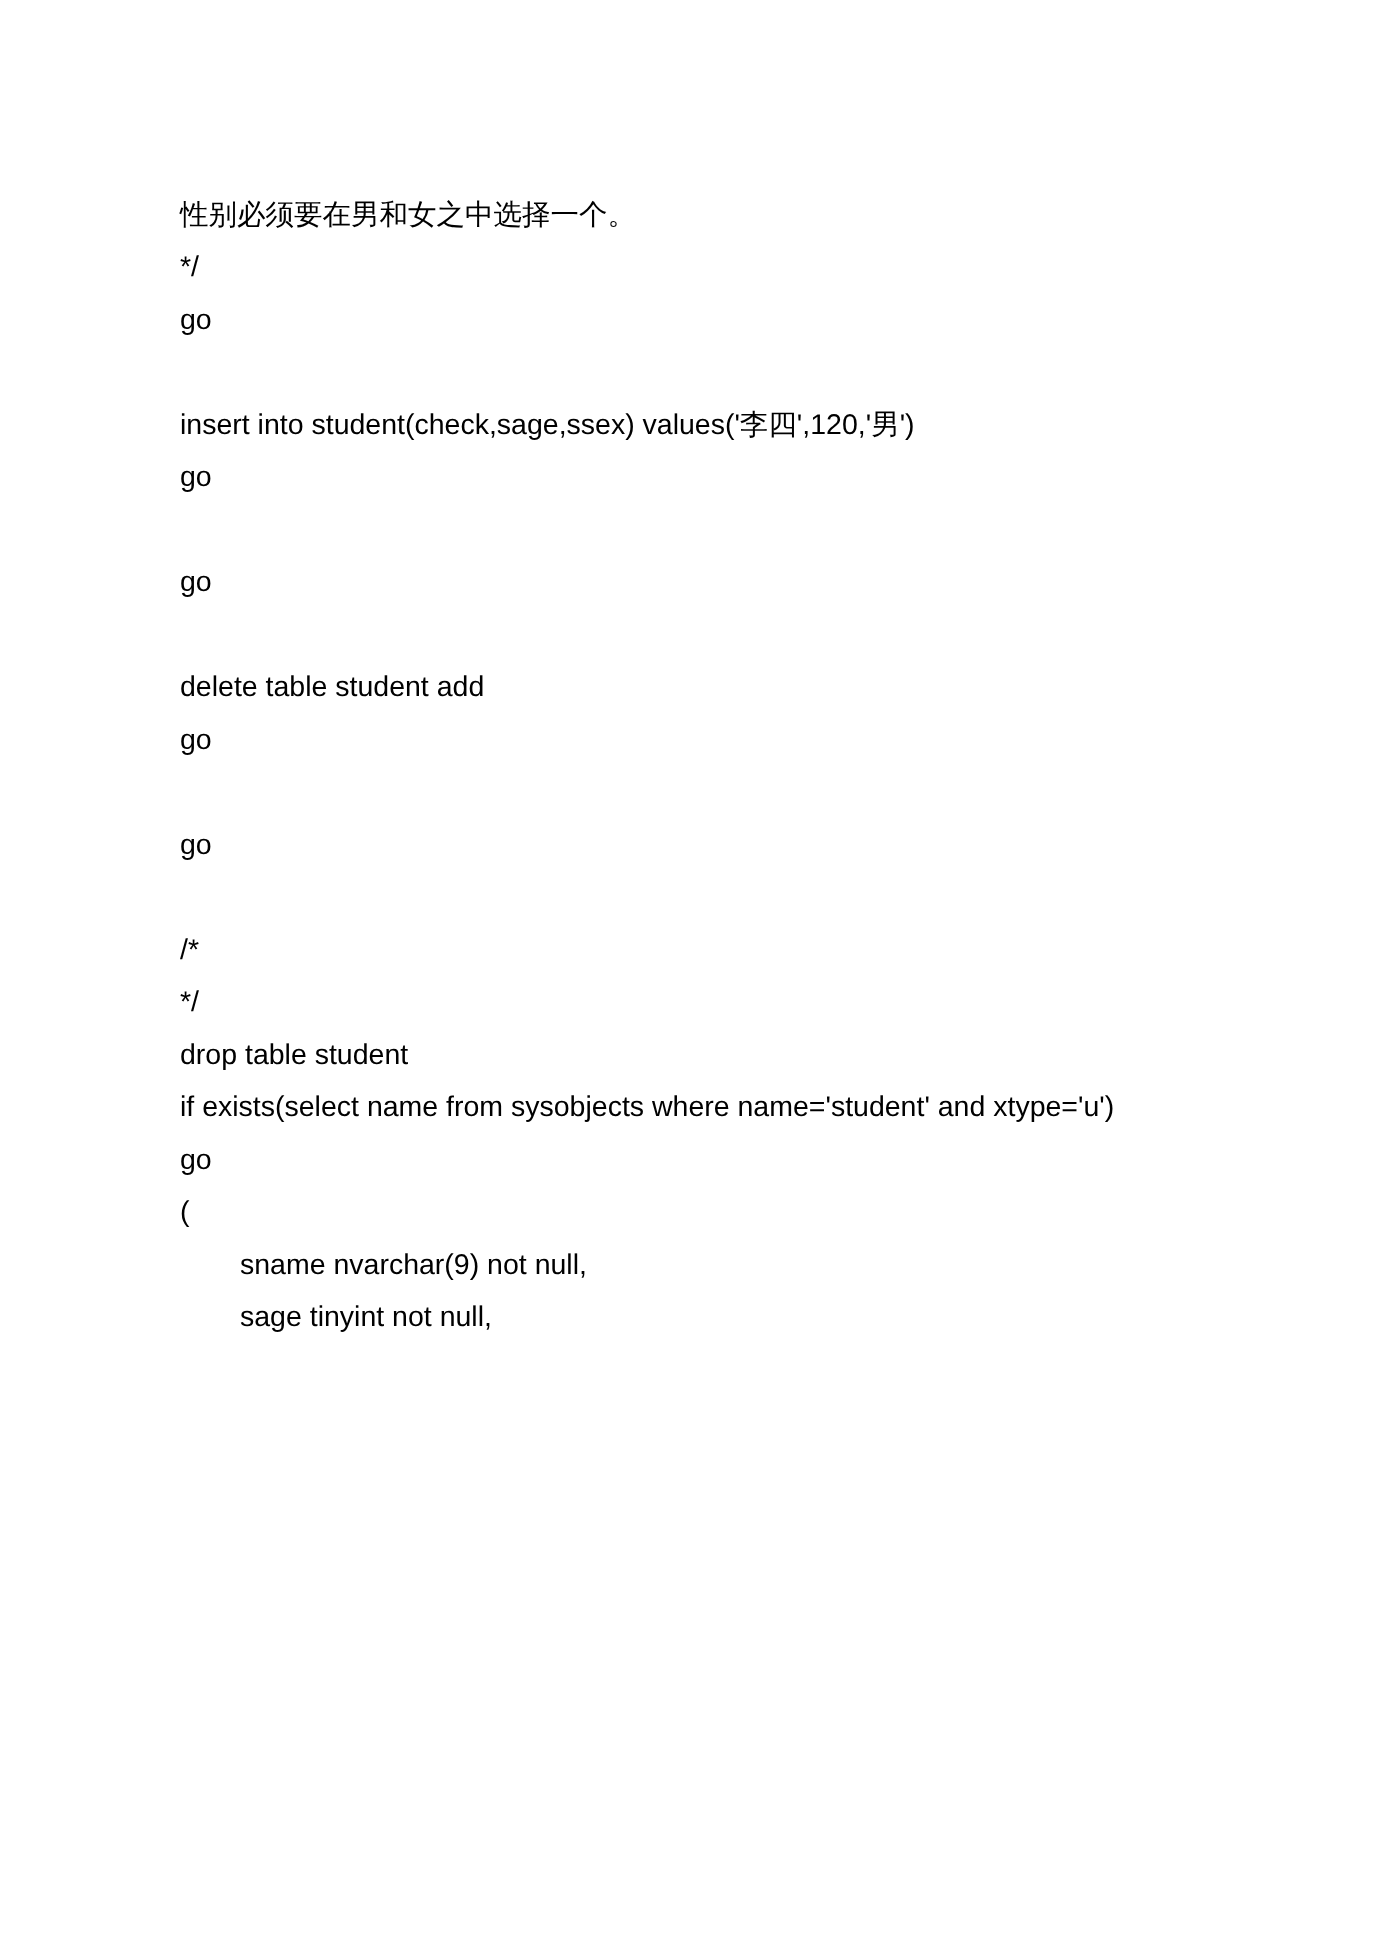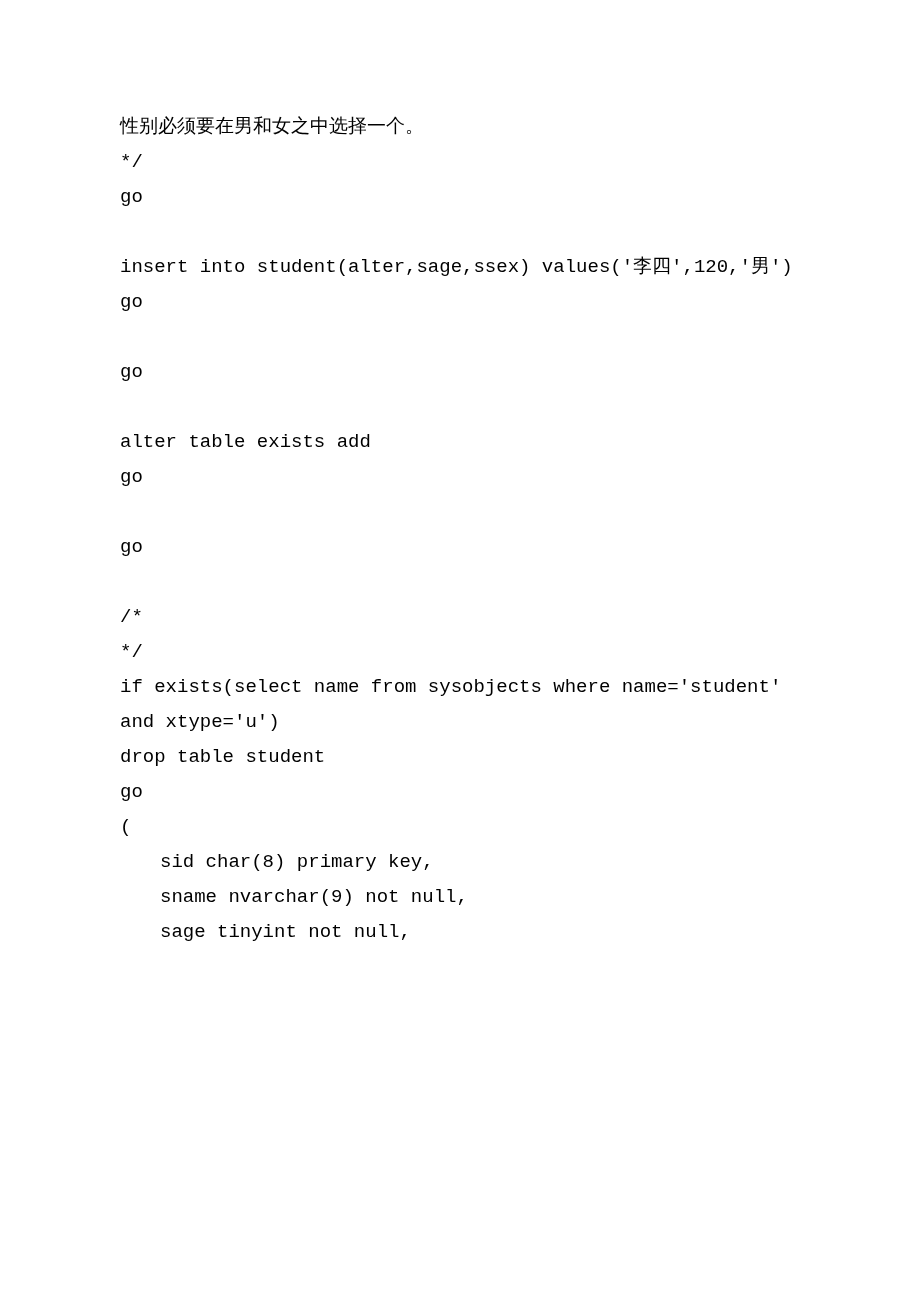--- a/index.html
+++ b/index.html
@@ -6,44 +6,43 @@
   body {
     background: #ffffff;
     width: 920px;
     min-height: 1302px;
     padding: 110px 120px 60px 120px;
     font-family: "SimSun", "NSimSun", "Courier New", monospace;
     font-size: 19px;
     line-height: 35px;
     color: #000000;
   }
-  .content { font-family: Liberation Mono, monospace; }
+  .content { font-family: Liberation Sans, sans-serif; margin-top: 16px; }
   .line { white-space: pre-wrap; word-break: break-all; }
   .indent { padding-left: 40px; }
 </style>
 </head>
 <body>
 
 <div class="content">
     <div class="line">性别必须要在男和女之中选择一个。</div>
     <div class="line">*/</div>
     <div class="line">go</div>
     <div class="line"> </div>
-    <div class="line">insert into student(alter,sage,ssex) values('李四',120,'男')</div>
+    <div class="line">insert into student(check,sage,ssex) values('李四',120,'男')</div>
     <div class="line">go</div>
     <div class="line"> </div>
     <div class="line">go</div>
     <div class="line"> </div>
-    <div class="line">alter table exists add</div>
+    <div class="line">delete table student add</div>
     <div class="line">go</div>
     <div class="line"> </div>
     <div class="line">go</div>
     <div class="line"> </div>
     <div class="line">/*</div>
     <div class="line">*/</div>
+    <div class="line">drop table student</div>
     <div class="line">if exists(select name from sysobjects where name='student' and xtype='u')</div>
-    <div class="line">drop table student</div>
     <div class="line">go</div>
     <div class="line">(</div>
-    <div class="line indent">sid char(8) primary key,</div>
     <div class="line indent">sname nvarchar(9) not null,</div>
     <div class="line indent">sage tinyint not null,</div>
   </div>
 
 </body></html>

